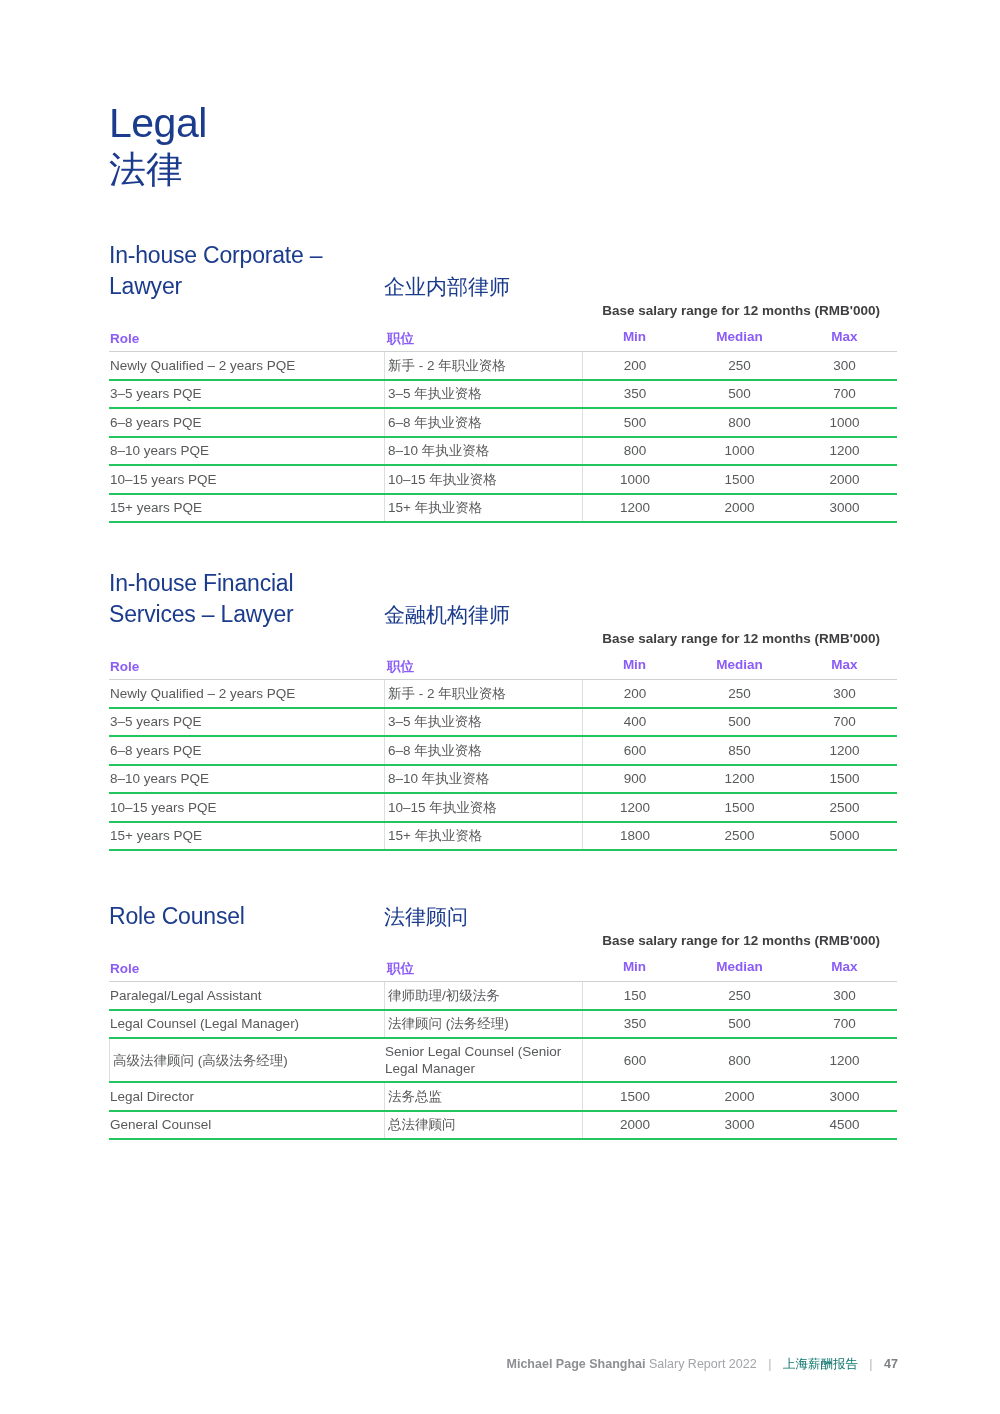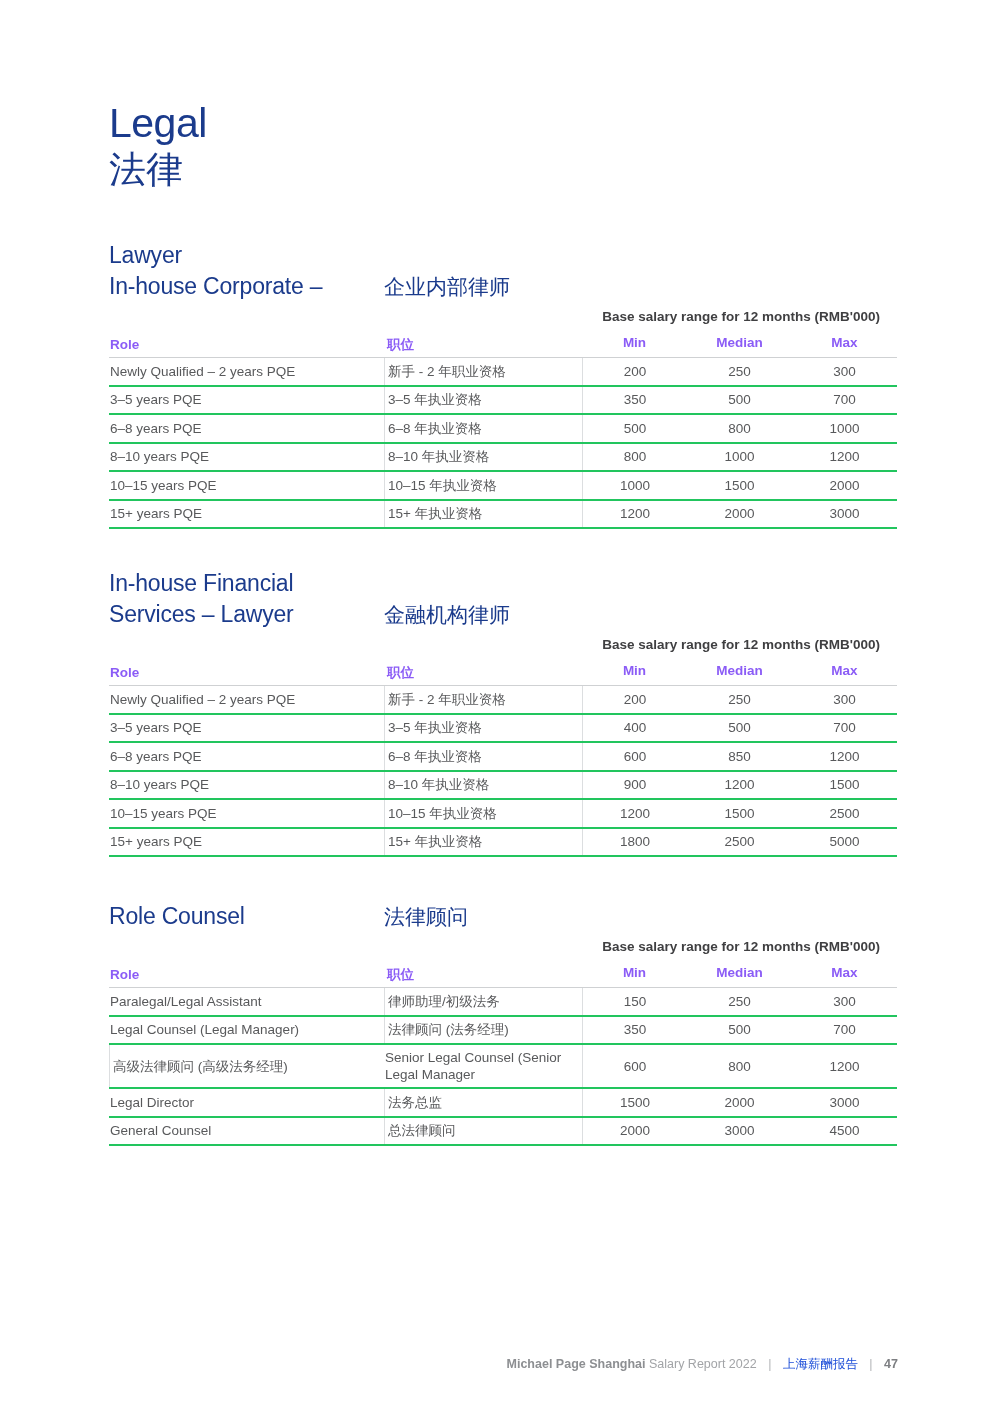--- a/index.html
+++ b/index.html
@@ -18,21 +18,21 @@
   .page-title-zh { font-size:37px; font-weight:500; line-height:44px; margin-top:2px; }
 
   
   .sec { position:absolute; left:77px; width:788px; }
   .sec-head { display:flex; }
   .sec-title-en { width:275px; color:#1b3b8c; font-size:23px; line-height:31px; font-weight:400; letter-spacing:-0.2px; }
   .sec-title-en span { display:block; }
   .sec-title-zh { color:#1b3b8c; font-size:21px; line-height:31px; font-weight:500; align-self:flex-end; }
 
   .salary-note {
-    margin-top:6px; height:18px;
+    margin-top:0; height:18px;
     text-align:right; padding-right:17px;
     font-size:13.5px; font-weight:bold; color:#3f3f41; line-height:18px;
   }
 
   
   .thead, .trow {
     display:grid;
     grid-template-columns:275px 198px 105px 105px 105px;
   }
   .thead {
@@ -57,38 +57,38 @@
   .thead .c.num { justify-content:center;text-align:right; }
 
   
   .footer {
     position:absolute; top:1356px; left:0; right:70px;
     text-align:right; font-size:12.5px; line-height:16px; color:#a2a4a7;
     white-space:nowrap;
   }
   .footer .brand { font-weight:bold; color:#8d8f92; }
   .footer .sep { color:#b4b6b9; margin:0 8px; }
-  .footer .zh { color:#1d4ed8; }
+  .footer .zh { color:#0f766e; }
   .footer .pagenum { font-weight:bold; color:#7d7f82; }
 </style>
 </head>
 <body>
 
 <div class="page">
 
   <div class="page-title-block">
     <div class="page-title-en">Legal</div>
     <div class="page-title-zh">法律</div>
   </div>
 
   <section class="sec" style="top:240px;">
     <div class="sec-head">
       <div class="sec-title-en">
+        <span>In-house Corporate –</span>
         <span>Lawyer</span>
-        <span>In-house Corporate –</span>
       </div>
       <div class="sec-title-zh">企业内部律师</div>
     </div>
     <div class="salary-note">Base salary range for 12 months (RMB'000)</div>
     <div class="table">
       <div class="thead">
         <div class="c role">Role</div>
         <div class="c zh">职位</div>
         <div class="c num">Min</div>
         <div class="c num">Median</div>

